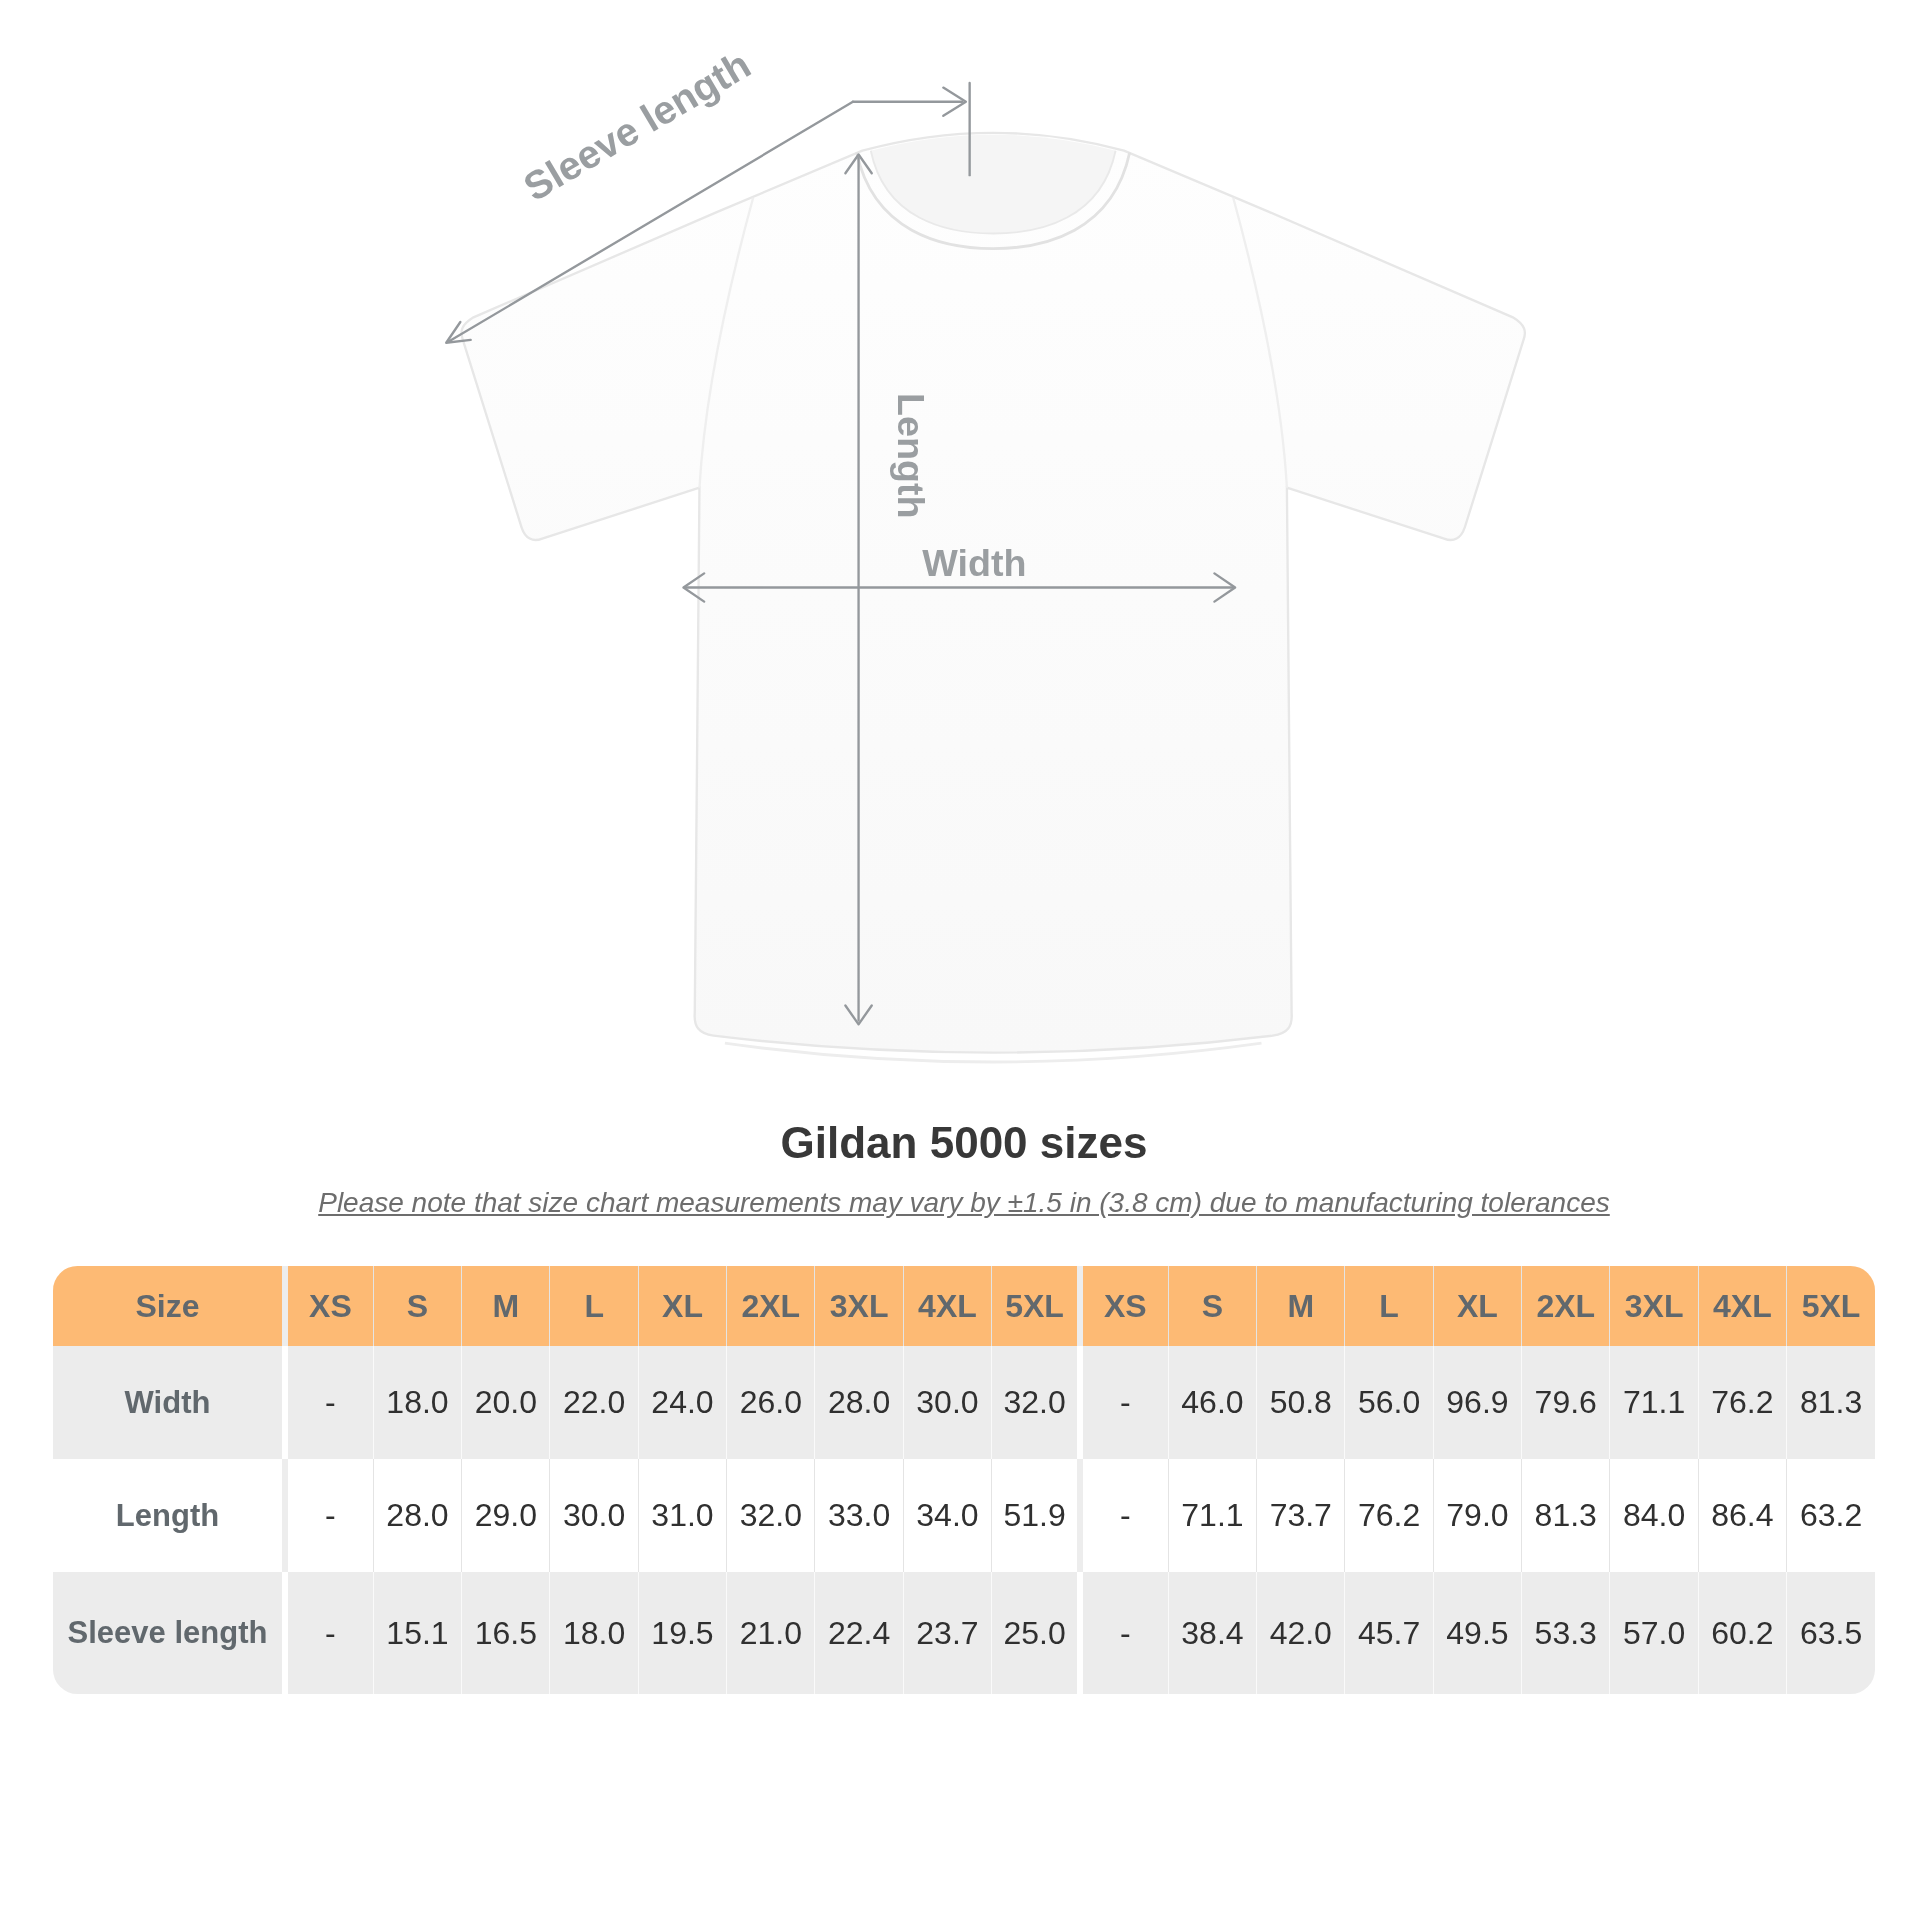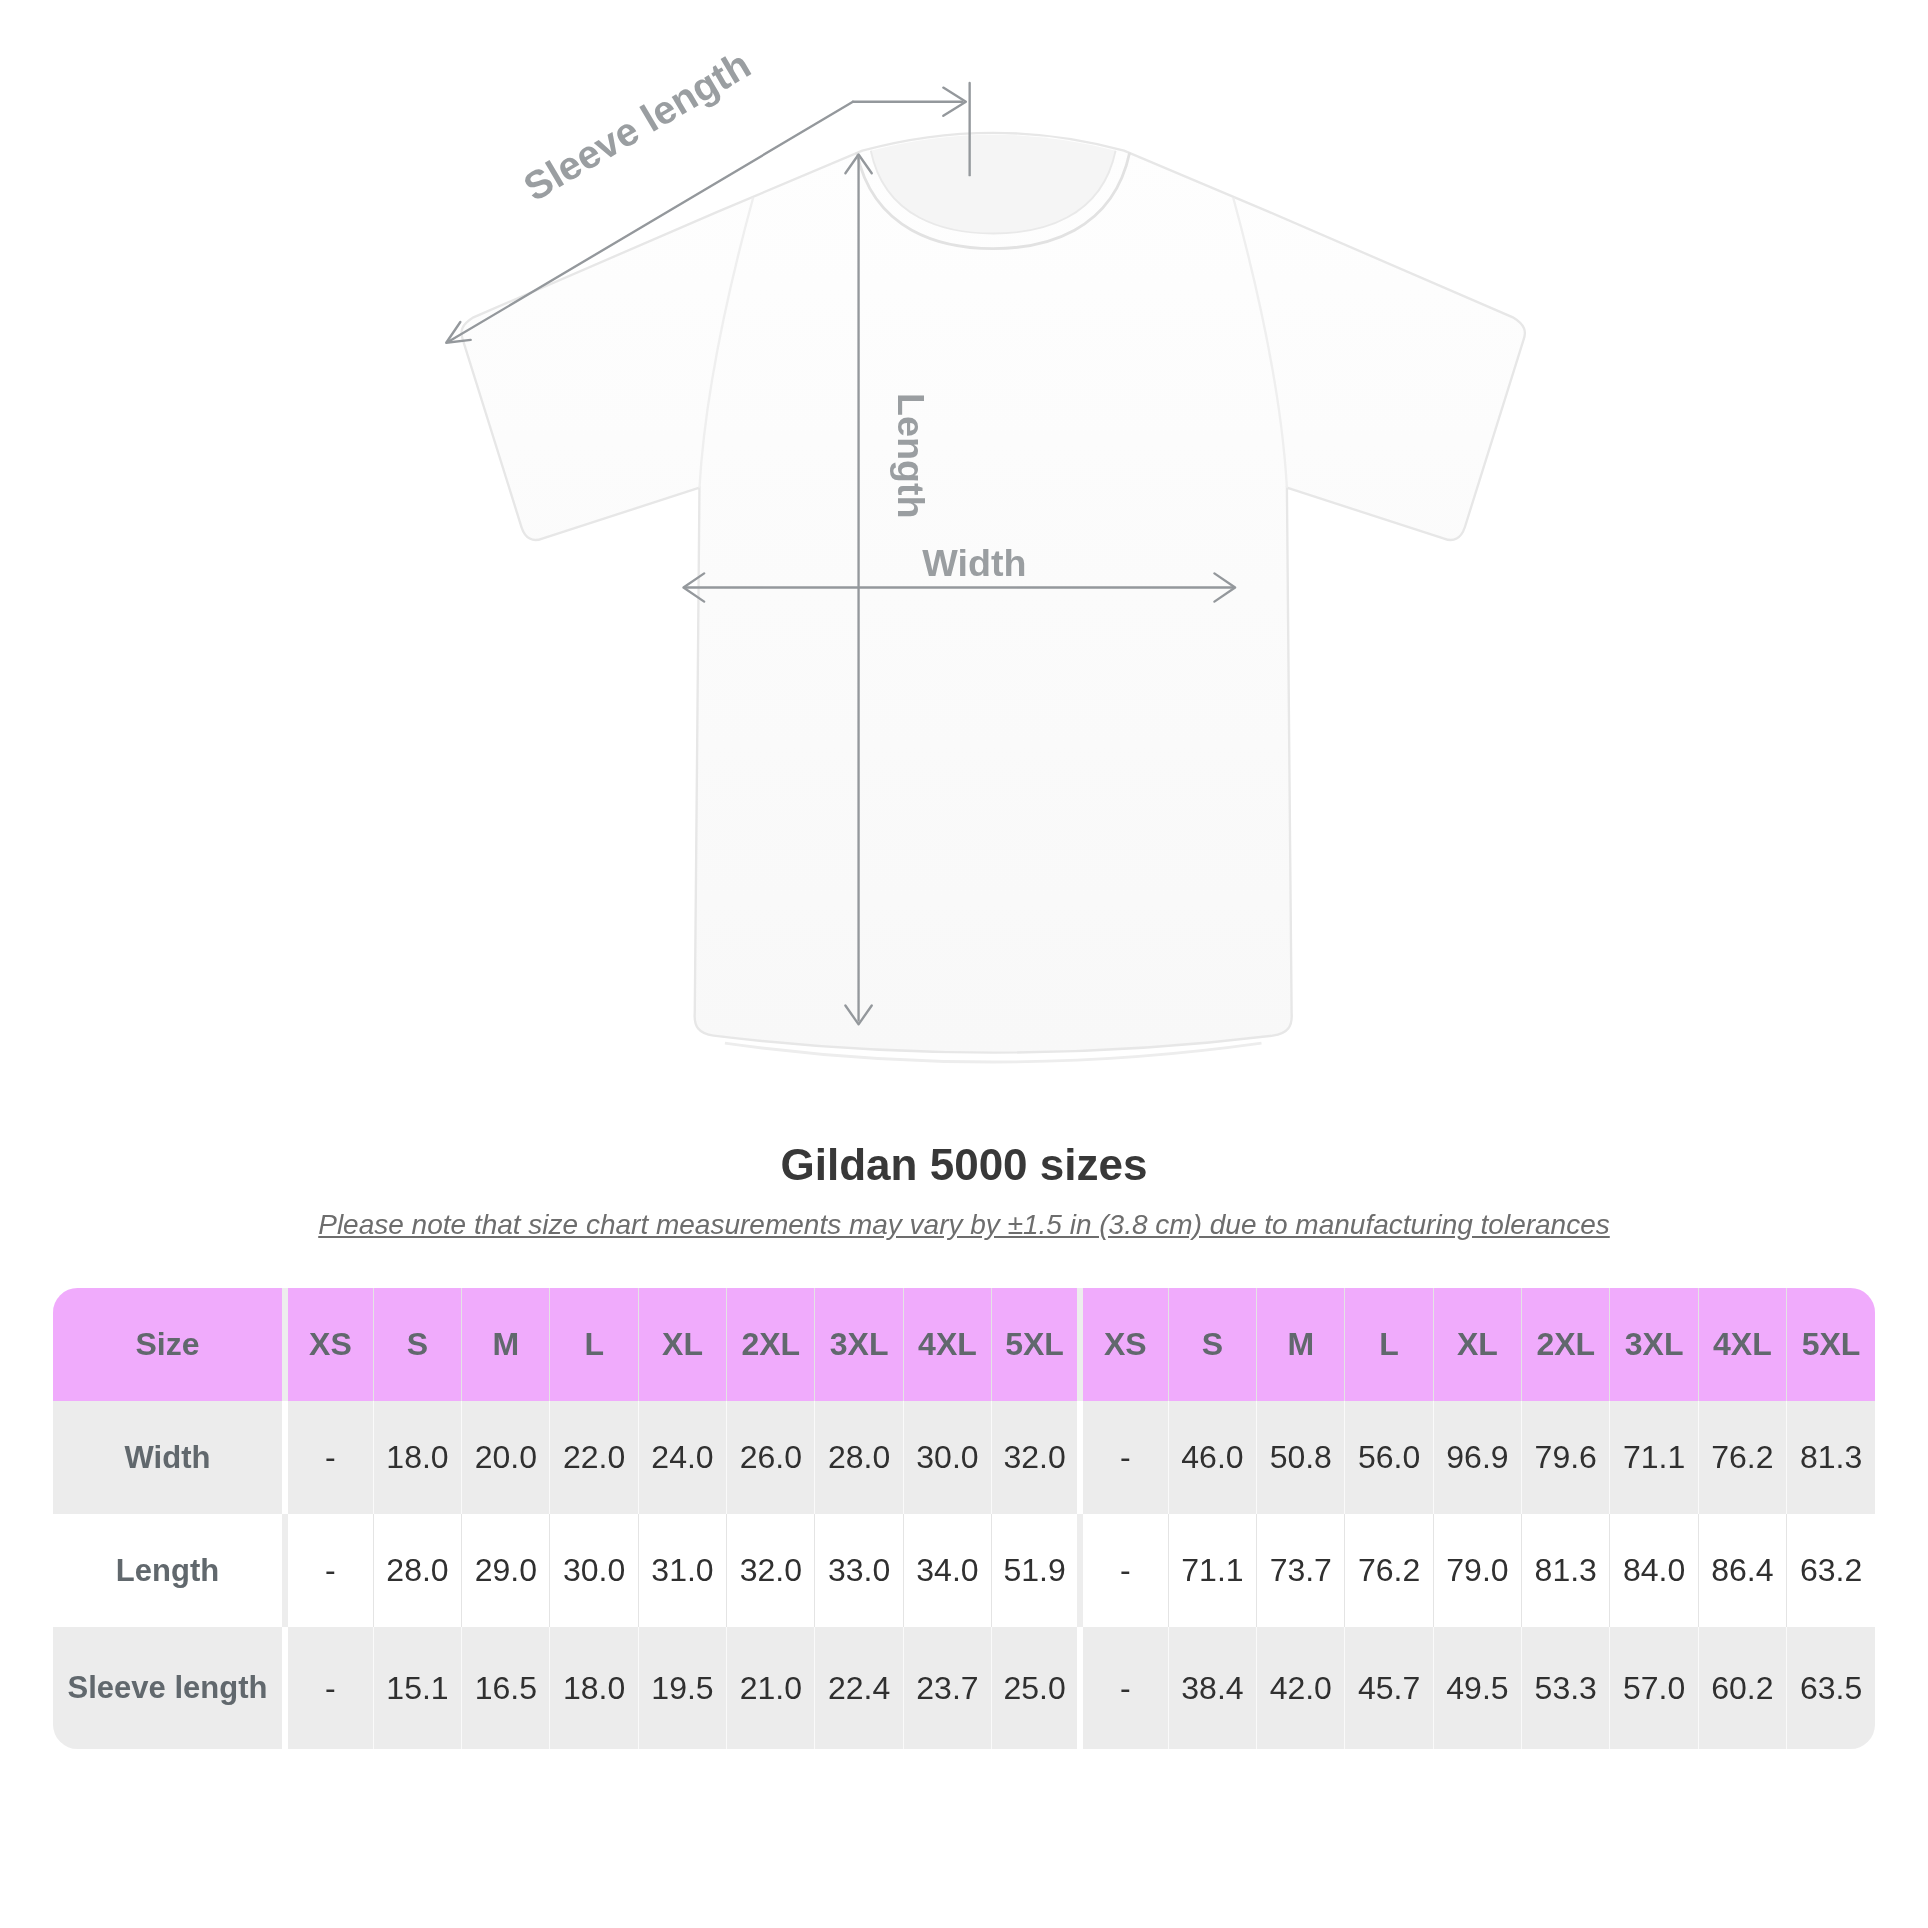--- a/index.html
+++ b/index.html
@@ -6,21 +6,21 @@
   body{
     width:1928px;height:1928px;overflow:hidden;background:#ffffff;
     font-family:"Liberation Sans","DejaVu Sans",sans-serif;
   }
   .diagram{width:1928px;height:1111px;position:relative;}
   .diagram svg{display:block;}
   svg text{font-family:"Liberation Sans","DejaVu Sans",sans-serif;}
   .dim-label{fill:#9a9ea1;font-weight:bold;}
 
   .page-title{
-    margin:29px 0 0;text-align:center;
+    margin:7px 0 0;text-align:center;
     font-size:44px;font-weight:bold;color:#383838;
   }
   .tolerance-note{
     margin-top:19px;text-align:center;
     font-style:italic;font-size:28px;color:#6d6d6d;text-decoration:underline;
   }
 
   .table-wrap{
     margin:47px 53px 0;
     border-radius:24.5px;overflow:hidden;background:#ffffff;
@@ -30,21 +30,21 @@
 
   .group-row td{
     background:#e7e7e7;height:166px;
     text-align:center;vertical-align:middle;padding:0;
   }
   .g-title{font-size:42px;font-weight:bold;font-style:italic;color:#5d6569;}
   .g-sub{font-size:31px;font-style:italic;color:#5d6569;margin-top:8.5px;}
 
   th,td{padding:0;text-align:center;vertical-align:middle;}
   .head-row th{
-    background:#f0abfc;height:113px;
+    background:#fdba74;height:80px;
     font-size:32px;font-weight:bold;color:#61686d;
     border-left:1.9px solid #e4e4e4;
   }
   .head-row th.lbl{border-left:none;}
 
   tr.data th.lbl{font-size:31px;font-weight:bold;color:#61686d;}
   tr.data td{height:113px;font-size:32px;color:#303030;}
   tr.last td, tr.last th{height:122px;}
 
   tr.gray td, tr.gray th{background:#ececec;border-left:1.9px solid #fafafa;}

